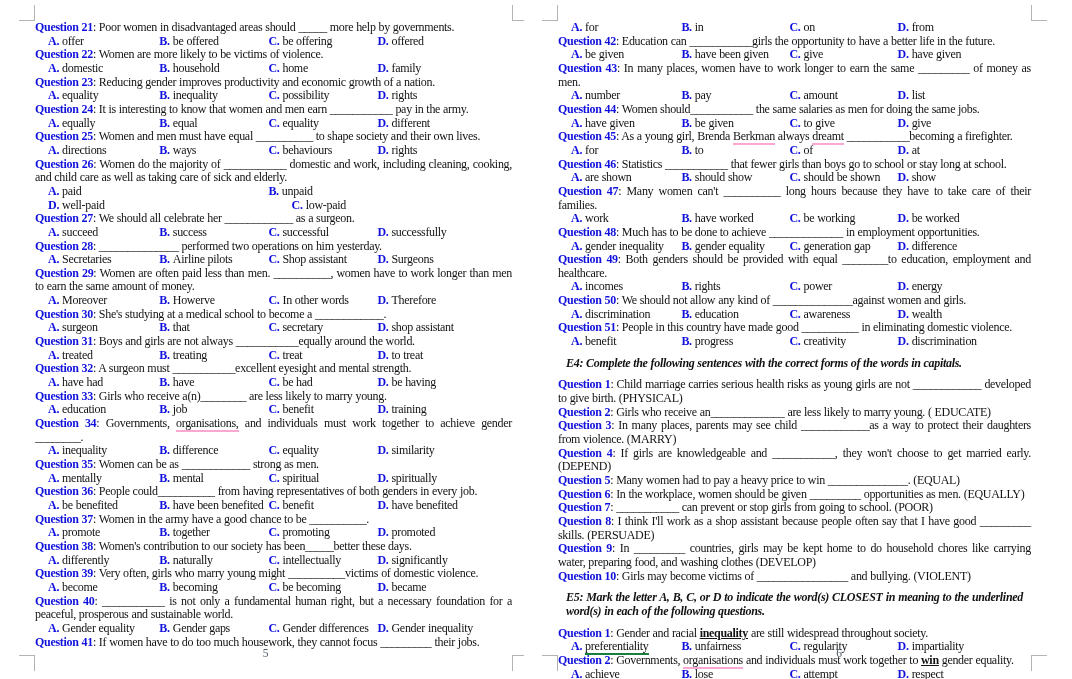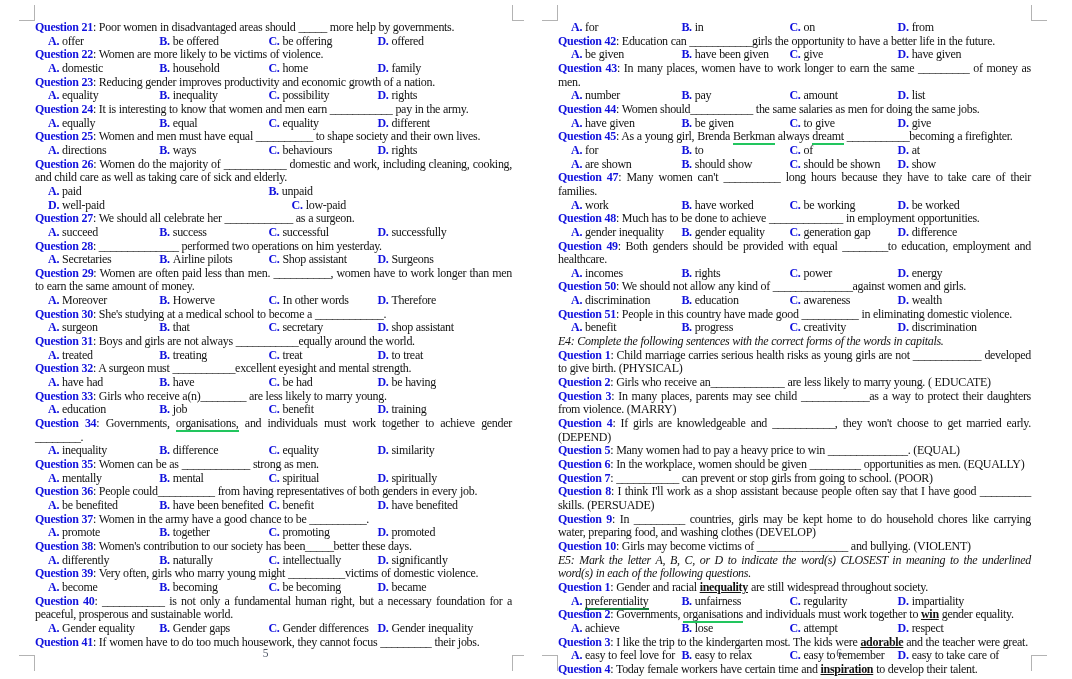--- a/index.html
+++ b/index.html
@@ -10,28 +10,28 @@
   .page-left{left:0;width:531px}
   .page-right{left:524px;width:630px}
   .gap{position:absolute;left:531px;top:0;width:15px;height:679px;background:#e6e6e6;
        border-left:1px solid #cccccc;border-right:1px solid #cccccc}
   .content{position:absolute;top:21px;font-size:12px;line-height:13.65px;color:#121212;
            letter-spacing:-0.3px;word-spacing:0.2px}
   .page-left  .content{left:35px;width:477px}
   .page-right .content{left:34px;width:473px}
   .q{margin:0;text-align:justify}
   .qlabel{color:#1111dd;font-weight:bold}
-  .hdr{margin:0;font-weight:normal;font-style:italic;text-align:justify}
+  .hdr{margin:8px;font-weight:bold;font-style:italic;text-align:justify}
   .optrow{display:flex;padding-left:13px}
   .optrow .col{white-space:nowrap;overflow:visible}
   .c0{width:24%}.c1{width:23.5%}.c2{width:23.5%}.c3{flex:1}
   .optrow.two .cA{width:47.5%}.optrow.two .cB{flex:1}
   .letter{color:#1111dd;font-weight:bold;margin-right:3px}
   .letter::after{content:"."}
-  .seg-r{border-bottom:2px solid #22c55e}
+  .seg-r{border-bottom:2px solid #f9a8d4}
   .seg-b{font-weight:bold;text-decoration:underline}
   .opt-r{border-bottom:2px solid #15803d}
   .pagenum{position:absolute;top:647px;left:0;width:100%;text-align:center;
            font-size:11.5px;color:#4d5666;letter-spacing:0}
   .crop{position:absolute;width:16px;height:16px}
   .crop.tl{border-right:1px solid #b3b3b3;border-bottom:1px solid #b3b3b3}
   .crop.tr{border-left:1px solid #b3b3b3;border-bottom:1px solid #b3b3b3}
   .crop.bl{border-right:1px solid #b3b3b3;border-top:1px solid #b3b3b3}
   .crop.br{border-left:1px solid #b3b3b3;border-top:1px solid #b3b3b3}
 </style>
@@ -228,20 +228,21 @@
           <span class="col c2"><span class="letter">C</span><span>to give</span></span>
           <span class="col c3"><span class="letter">D</span><span>give</span></span>
         </div>
         <div class="q"><span class="qlabel">Question 45</span><span>: As a young girl, Brenda </span><span class="seg-r">Berkman</span><span> always </span><span class="seg-r">dreamt</span><span> ___________becoming a firefighter.</span></div>
         <div class="optrow">
           <span class="col c0"><span class="letter">A</span><span>for</span></span>
           <span class="col c1"><span class="letter">B</span><span>to</span></span>
           <span class="col c2"><span class="letter">C</span><span>of</span></span>
           <span class="col c3"><span class="letter">D</span><span>at</span></span>
         </div>
+        <div class="q"><span class="qlabel">Question 46</span><span>: Statistics ___________ that fewer girls than boys go to school or stay long at school.</span></div>
         <div class="optrow">
           <span class="col c0"><span class="letter">A</span><span>are shown</span></span>
           <span class="col c1"><span class="letter">B</span><span>should show</span></span>
           <span class="col c2"><span class="letter">C</span><span>should be shown</span></span>
           <span class="col c3"><span class="letter">D</span><span>show</span></span>
         </div>
         <div class="q"><span class="qlabel">Question 47</span><span>: Many women can't __________ long hours because they have to take care of their families.</span></div>
         <div class="optrow">
           <span class="col c0"><span class="letter">A</span><span>work</span></span>
           <span class="col c1"><span class="letter">B</span><span>have worked</span></span>

